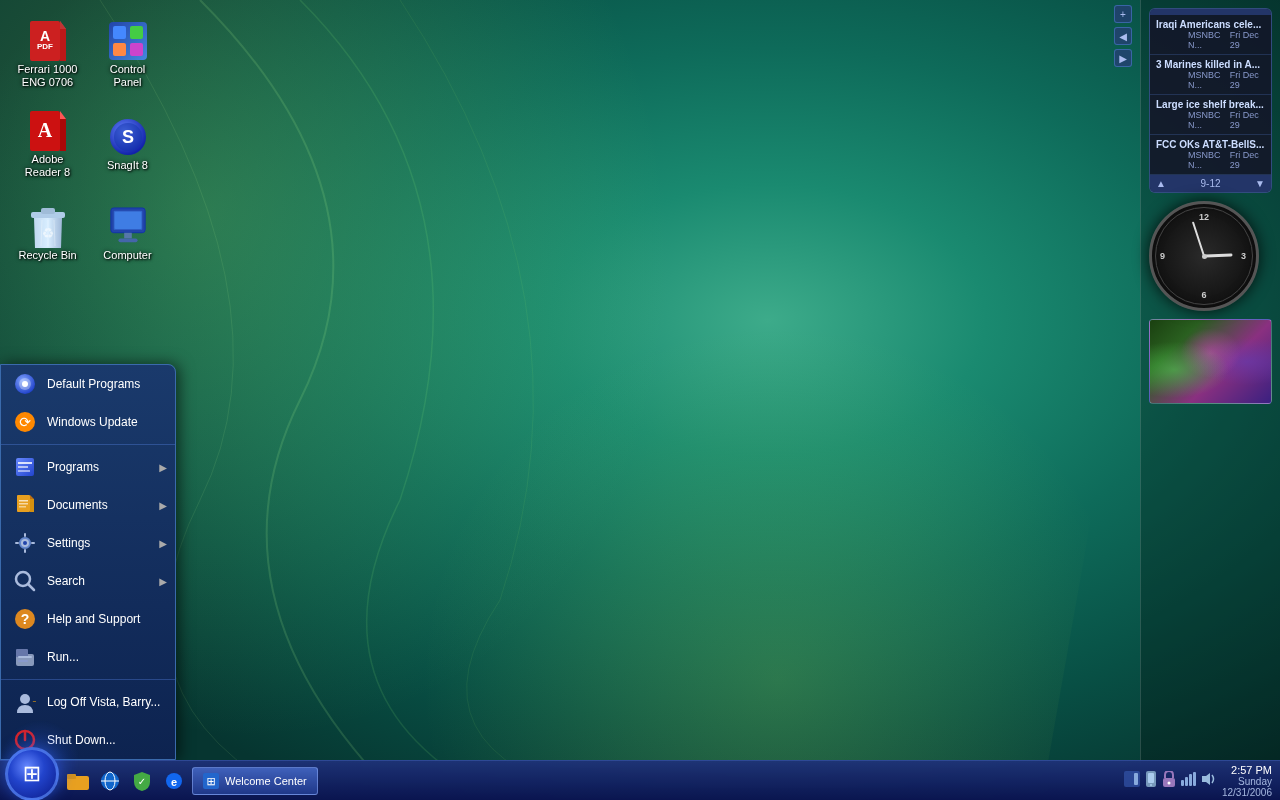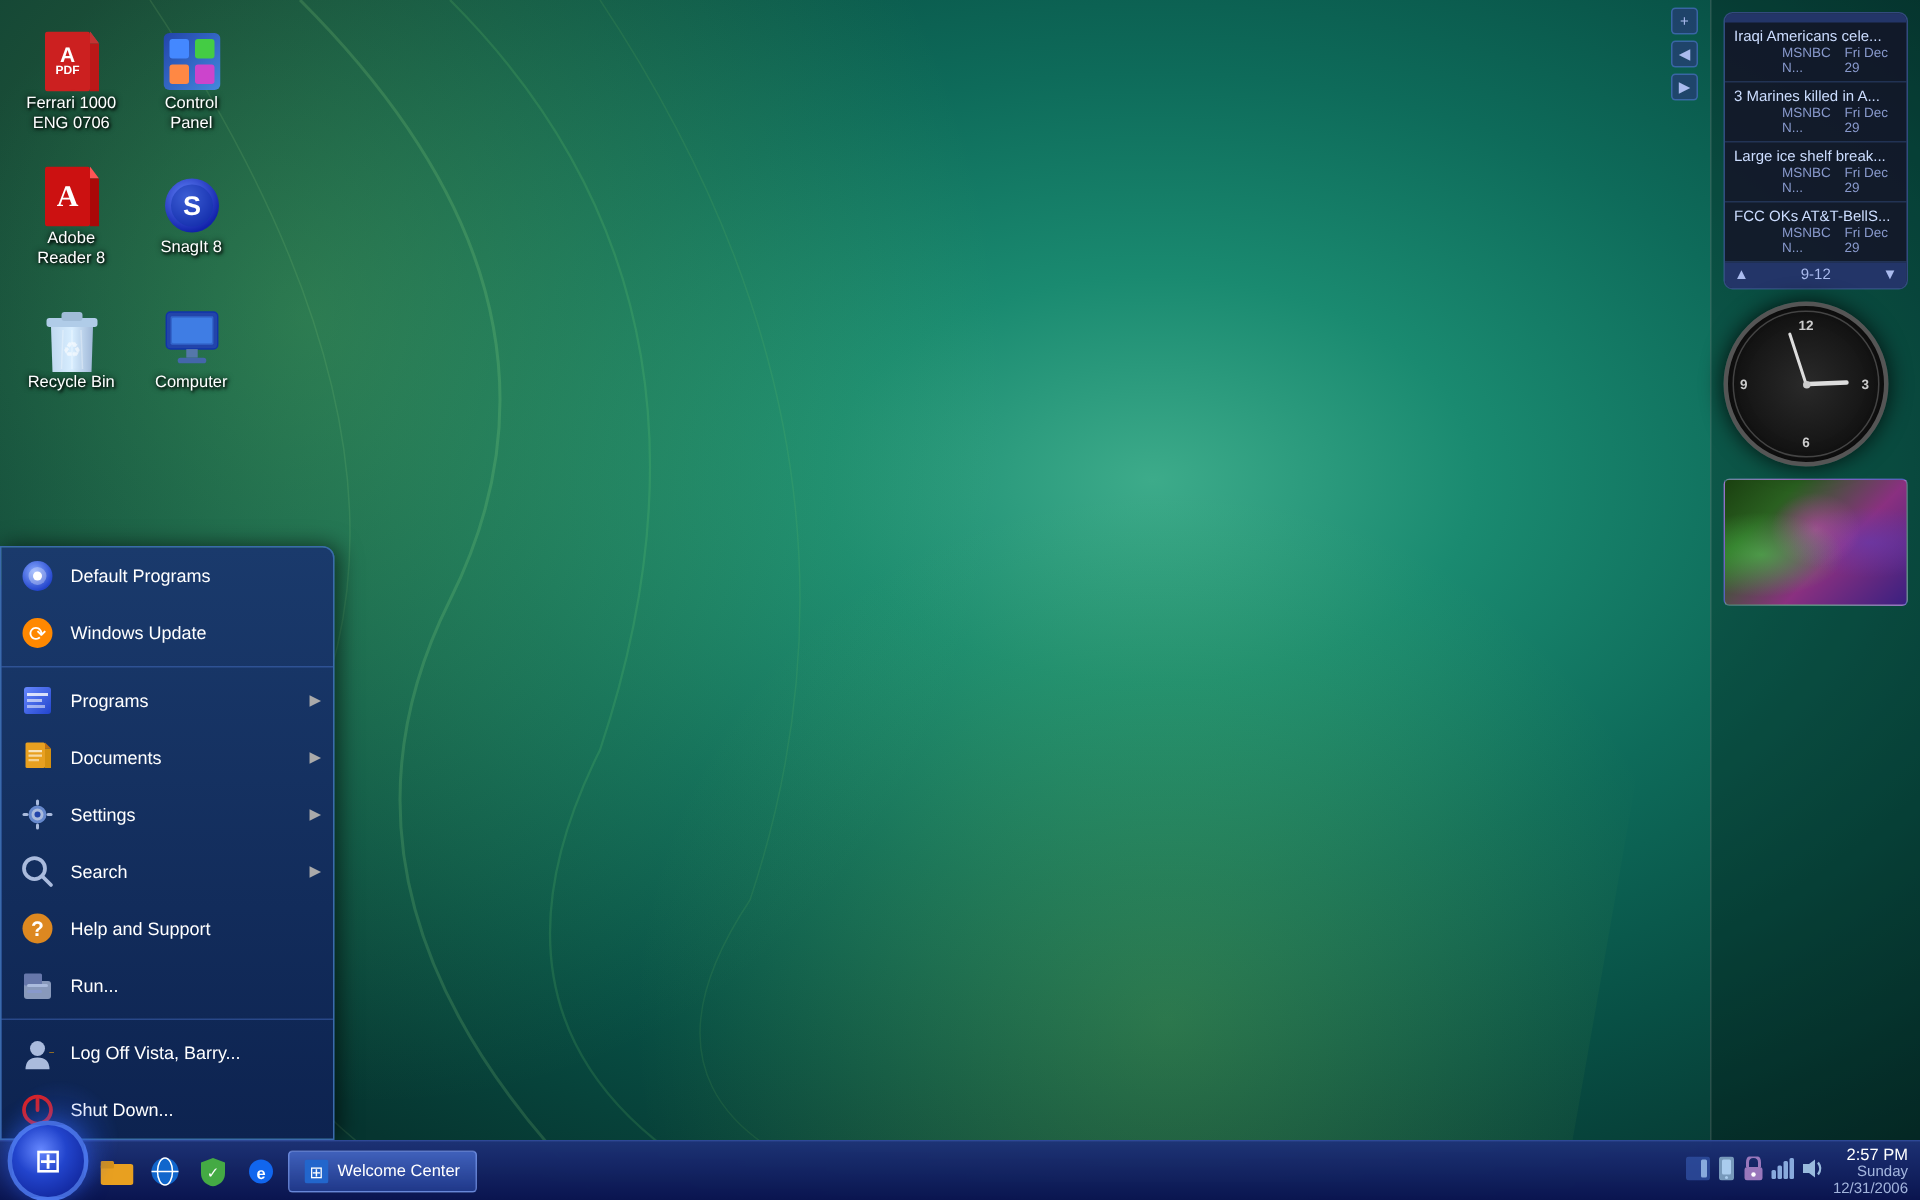--- a/index.html
+++ b/index.html
@@ -96,21 +96,21 @@
       line-height: 1.2;
       max-width: 72px;
       word-wrap: break-word;
     }
 
     
     .start-menu {
       position: absolute;
       bottom: 40px;
       left: 0;
-      width: 223px;
+      width: 176px;
       background: linear-gradient(180deg, #1a3a6c 0%, #0d2350 100%);
       border: 1px solid #3a6aac;
       border-radius: 0 8px 0 0;
       box-shadow: 3px 0 15px rgba(0,0,0,0.6);
       z-index: 100;
     }
 
     .start-menu-item {
       display: flex;
       align-items: center;
@@ -173,21 +173,21 @@
     }
 
     .news-item {
       padding: 4px 6px;
       border-bottom: 1px solid rgba(100,150,255,0.2);
       cursor: pointer;
     }
     .news-title {
       font-size: 10px;
       color: #ccddff;
-      font-weight: normal;
+      font-weight: bold;
     }
     .news-source {
       font-size: 9px;
       color: #8899cc;
       display: flex;
       justify-content: space-between;
       padding-left: 32px;
     }
 
     .news-nav {

